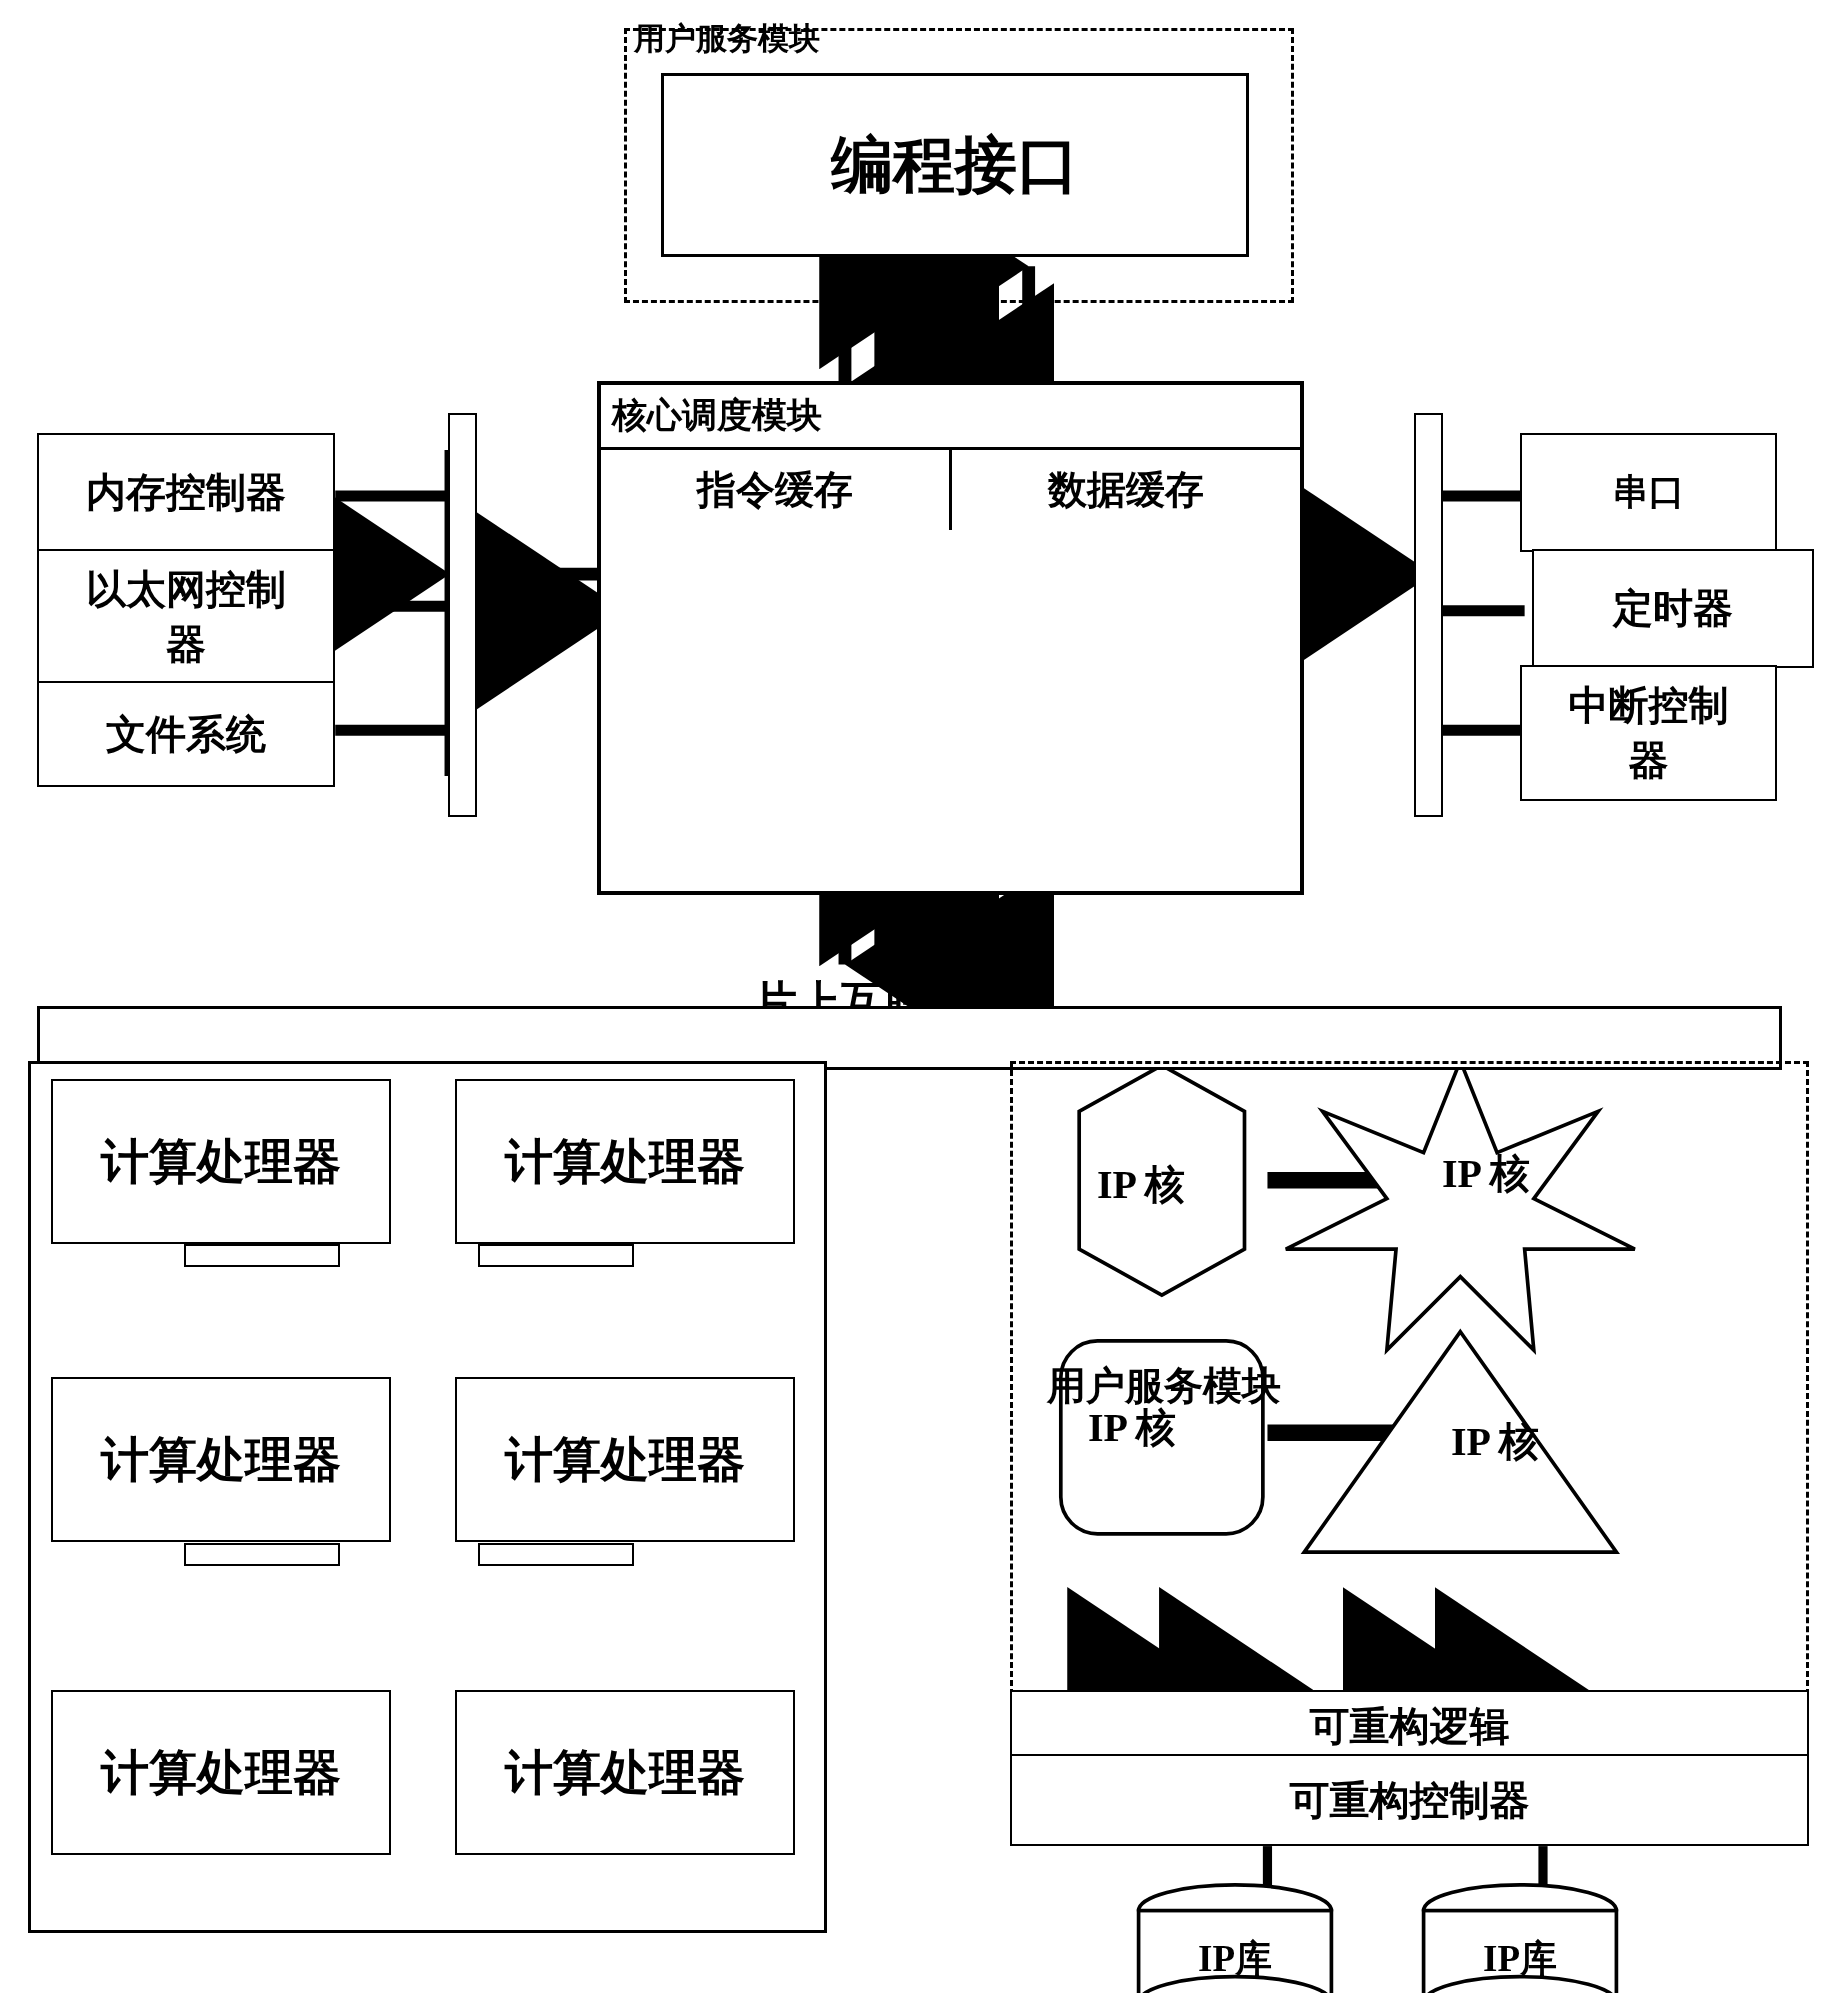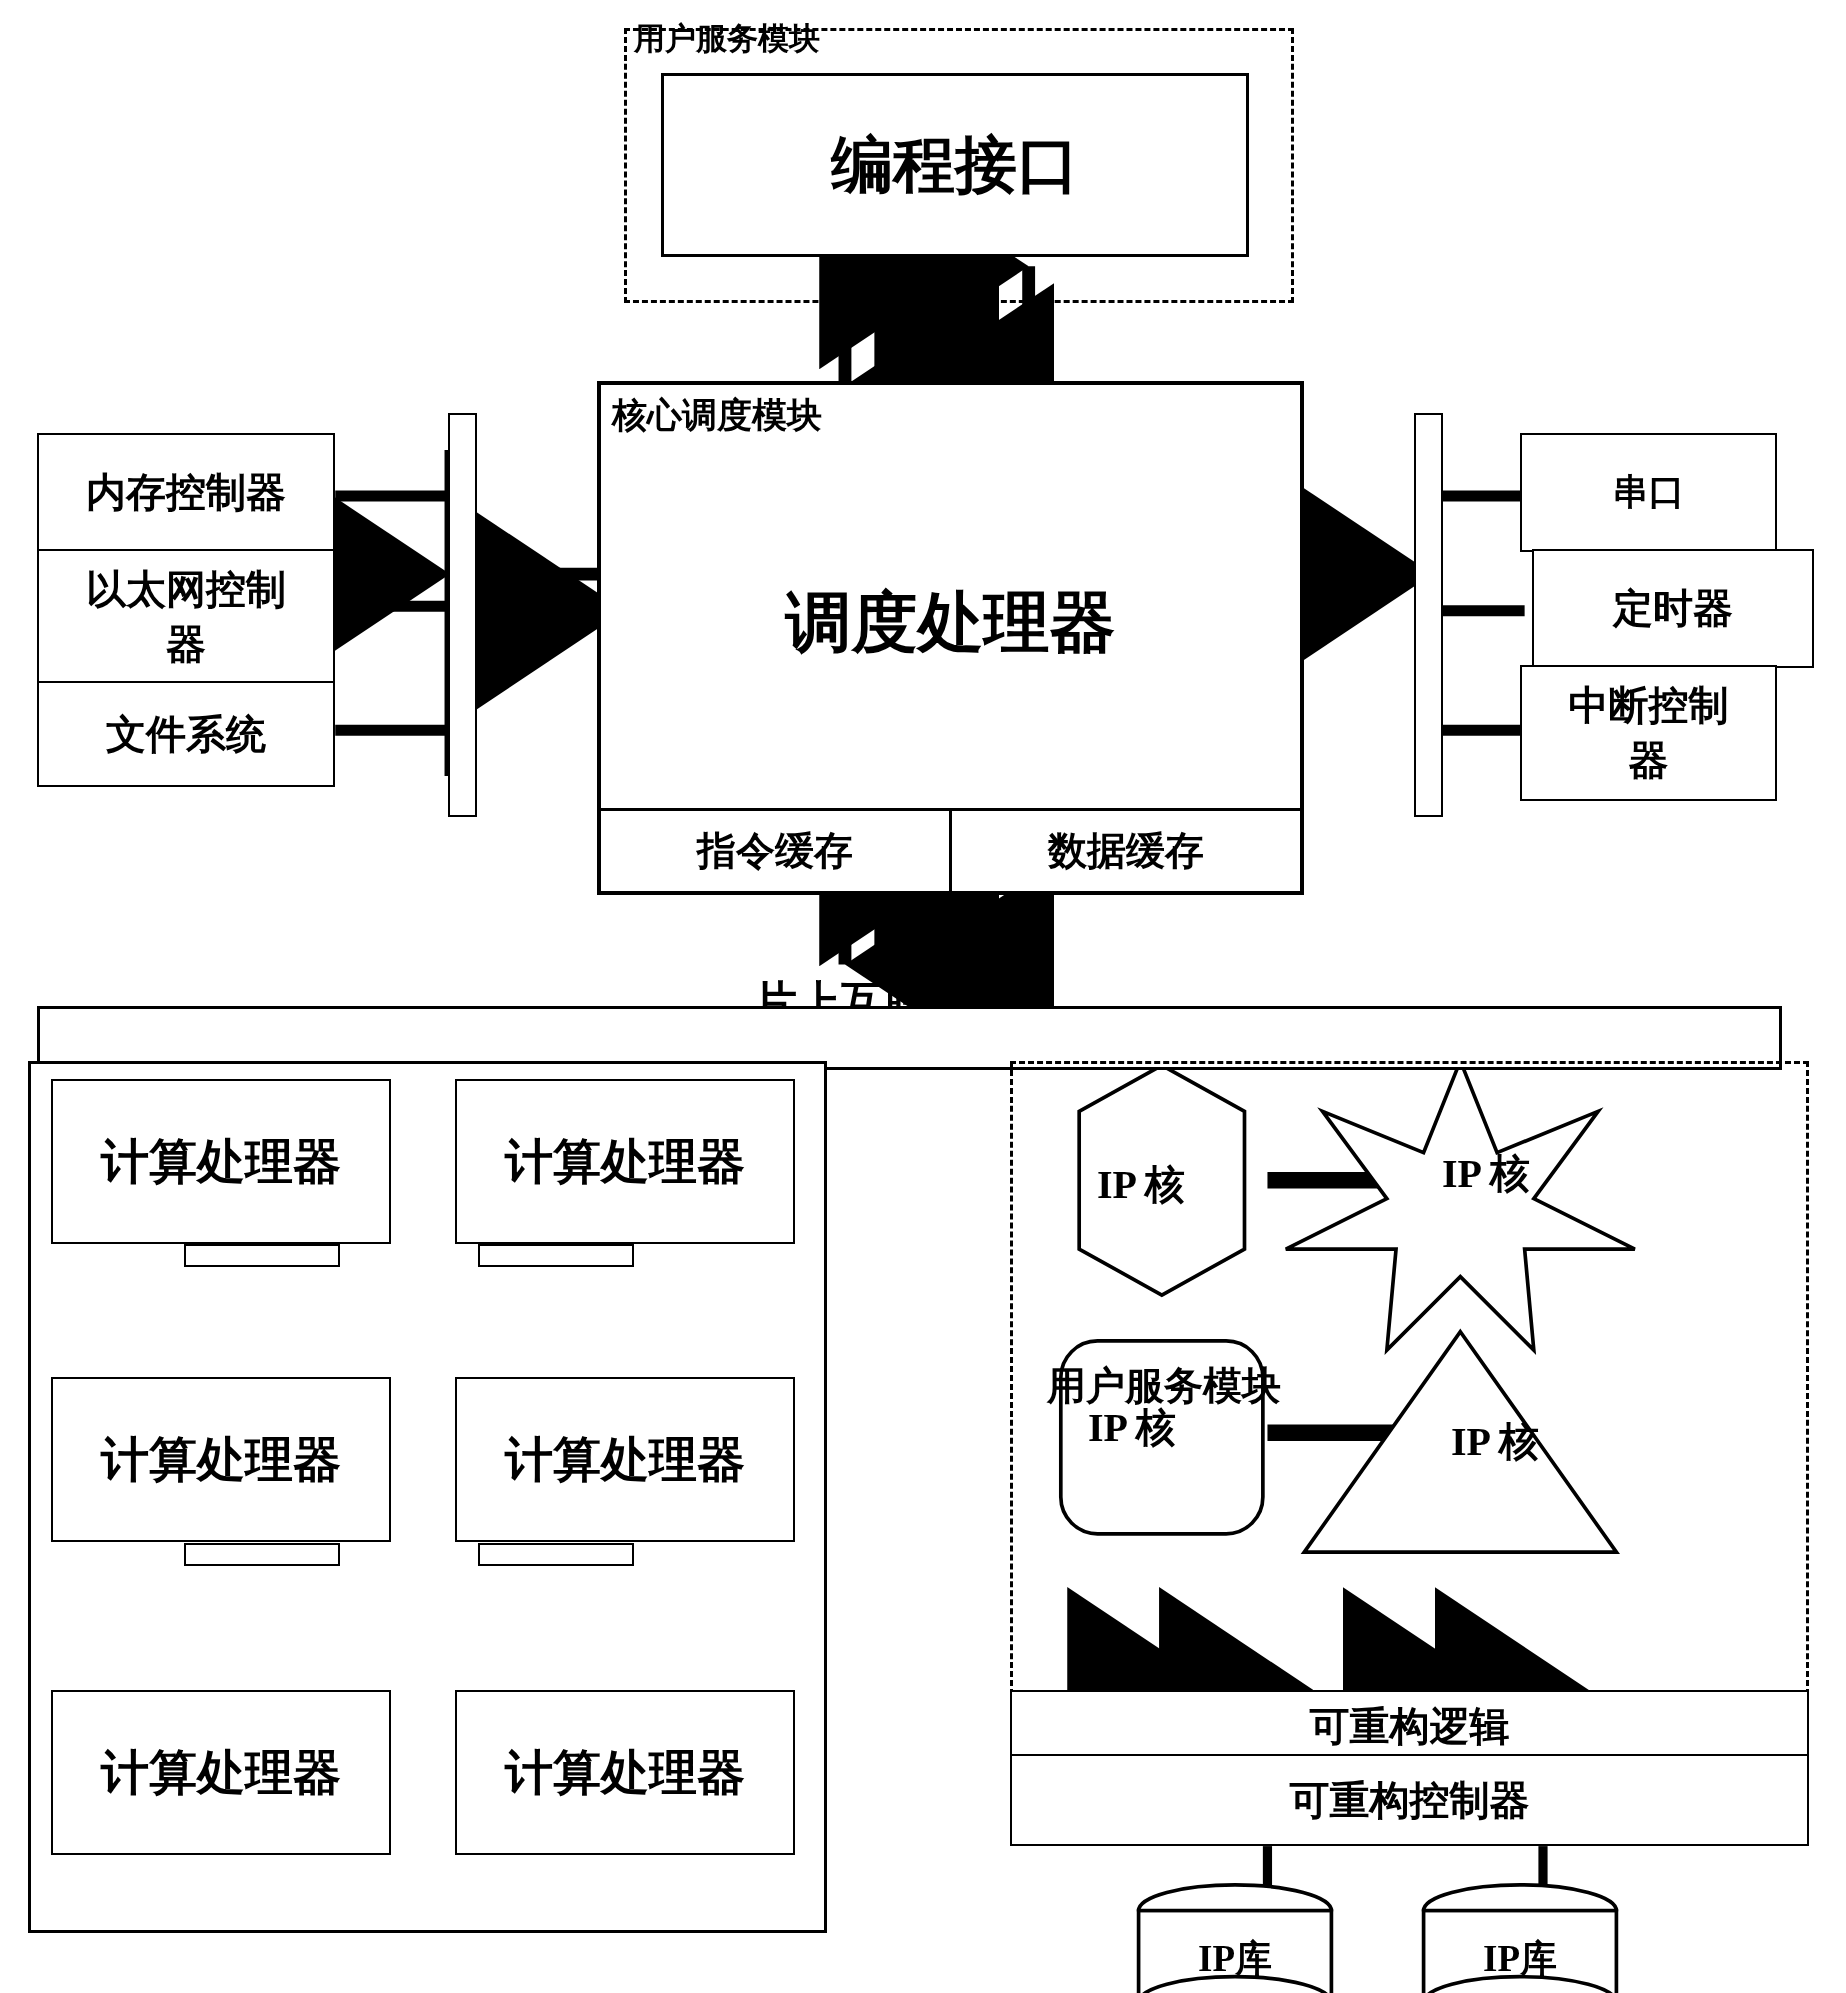--- a/index.html
+++ b/index.html
@@ -163,23 +163,20 @@
 
   <div class="dashed-box" style="left:624px; top:27.5px; width:670px; height:275px; border-radius:0;">
   </div>
   <div class="label" style="left:634px; top:18.4px; font-size:31px;">用户服务模块</div>
 
   <div class="box" style="left:661px; top:73px; width:588px; height:184px; font-size:62px; border-width:3.7px;">编程接口</div>
 
   <div class="box" style="left:597px; top:381px; width:707px; height:514px; border-width:4.6px; flex-direction:column; align-items:flex-start; justify-content:flex-start; padding:0;">
     <div style="font-size:35px; padding:7.3px 11px; font-weight:bold;">核心调度模块</div>
 
-    <div style="width:100%; flex:1; display:flex; flex-direction:column; align-items:center; justify-content:center; padding-bottom:9.2px;">
-      <div style="font-size:66px; font-weight:bold; text-align:center;">调度处理器</div>
-    </div>
 
     <div style="width:100%; display:flex; flex-direction:row; border-top:3.7px solid #000;">
       <div style="flex:1; border-right:3.7px solid #000; padding:13px 7.3px; text-align:center; font-size:39px; font-weight:bold;">指令缓存</div>
       <div style="flex:1; padding:13px 7.3px; text-align:center; font-size:39px; font-weight:bold;border-radius:13px;">数据缓存</div>
     </div>
   </div>
 
   <div class="box" style="left:37px; top:433px; width:298px; height:119px; font-size:40px;">内存控制器</div>
 
   <div class="box" style="left:37px; top:549px; width:298px; height:136px; font-size:40px; white-space:pre-wrap;">以太网控制

